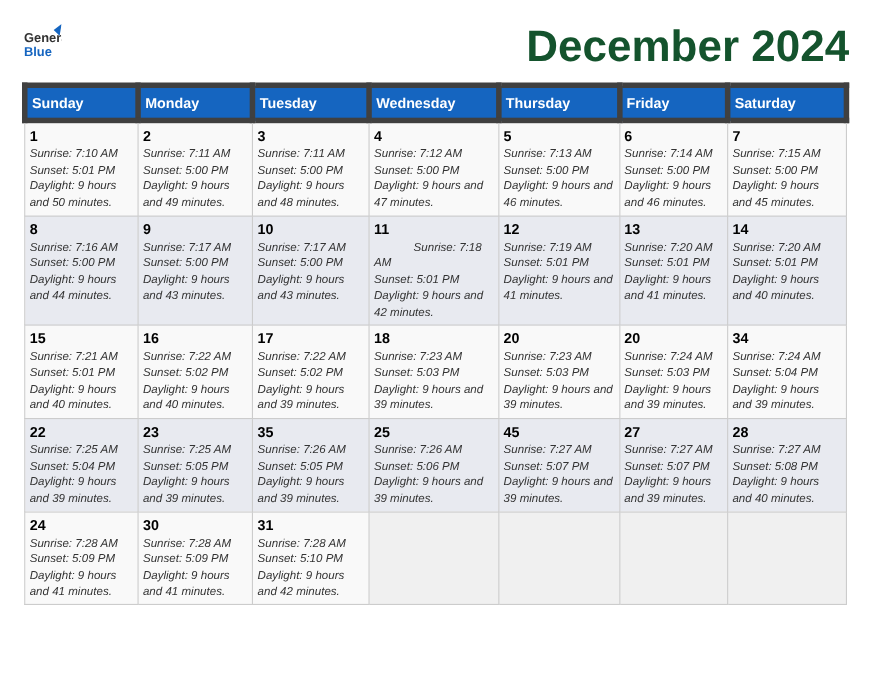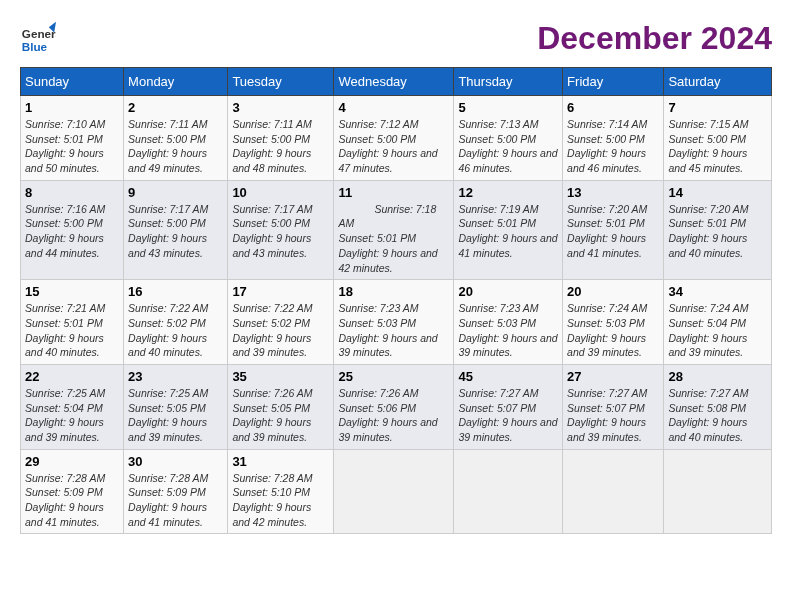--- a/index.html
+++ b/index.html
@@ -22,42 +22,42 @@
       gap: 4px;
     }
     .logo-icon {
       width: 36px;
       height: 36px;
     }
     .title-block {
       text-align: right;
     }
     .title-block h1 {
-      font-size: 32px;
+      font-size: 40px;
       font-weight: bold;
-      color: #701a75;
+      color: #14532d;
     }
     .title-block h2 {
       font-size: 15px;
       font-weight: normal;
       color: #555;
     }
     table {
       width: 100%;
       border-collapse: collapse;
       font-size: 11px;
     }
     thead tr th {
       background-color: #1565c0;
       color: #fff;
       padding: 6px 4px;
       text-align: left;
       font-size: 13px;
-      font-weight: normal;
-      border: 1px solid #404040;
+      font-weight: bold;
+      border: 5px solid #404040;
     }
     tbody tr {
       vertical-align: top;
     }
     tbody tr:nth-child(odd) {
       background-color: #f9f9f9;
     }
     tbody tr:nth-child(even) {
       background-color: #e8eaf0;
     }
@@ -199,21 +199,21 @@
 Sunset: 5:07 PM
 Daylight: 9 hours and 39 minutes.</span></td>
         <td><span class="day-num">27</span><span class="day-info" style="white-space: pre-line;">Sunrise: 7:27 AM
 Sunset: 5:07 PM
 Daylight: 9 hours and 39 minutes.</span></td>
         <td><span class="day-num">28</span><span class="day-info" style="white-space: pre-line;">Sunrise: 7:27 AM
 Sunset: 5:08 PM
 Daylight: 9 hours and 40 minutes.</span></td>
       </tr>
       <tr>
-        <td><span class="day-num">29</span><span class="day-info" style="white-space: pre-line;">Sunrise: 7:28 AM
+        <td><span class="day-num">24</span><span class="day-info" style="white-space: pre-line;">Sunrise: 7:28 AM
 Sunset: 5:09 PM
 Daylight: 9 hours and 41 minutes.</span></td>
         <td><span class="day-num">30</span><span class="day-info" style="white-space: pre-line;">Sunrise: 7:28 AM
 Sunset: 5:09 PM
 Daylight: 9 hours and 41 minutes.</span></td>
         <td><span class="day-num">31</span><span class="day-info" style="white-space: pre-line;">Sunrise: 7:28 AM
 Sunset: 5:10 PM
 Daylight: 9 hours and 42 minutes.</span></td>
         <td class="empty-cell"></td>
         <td class="empty-cell"></td>

